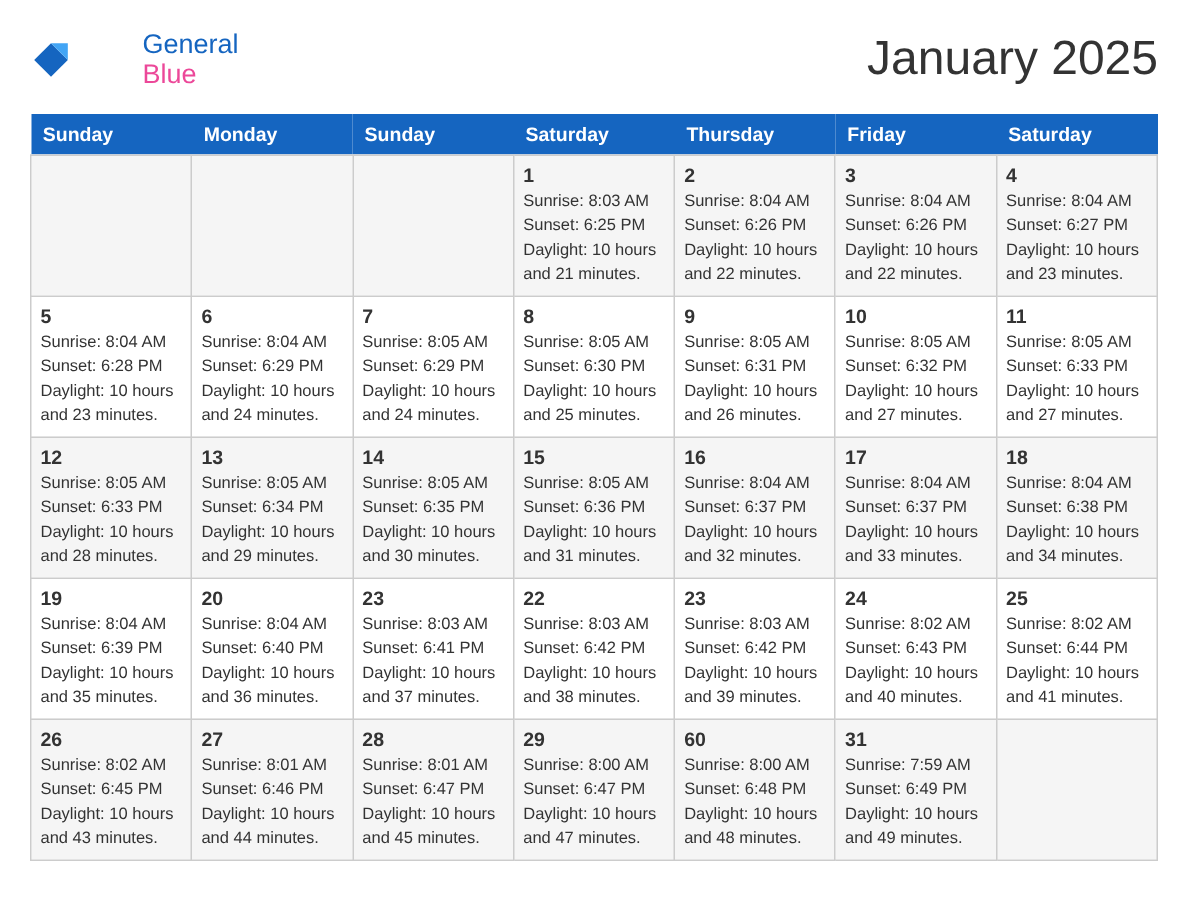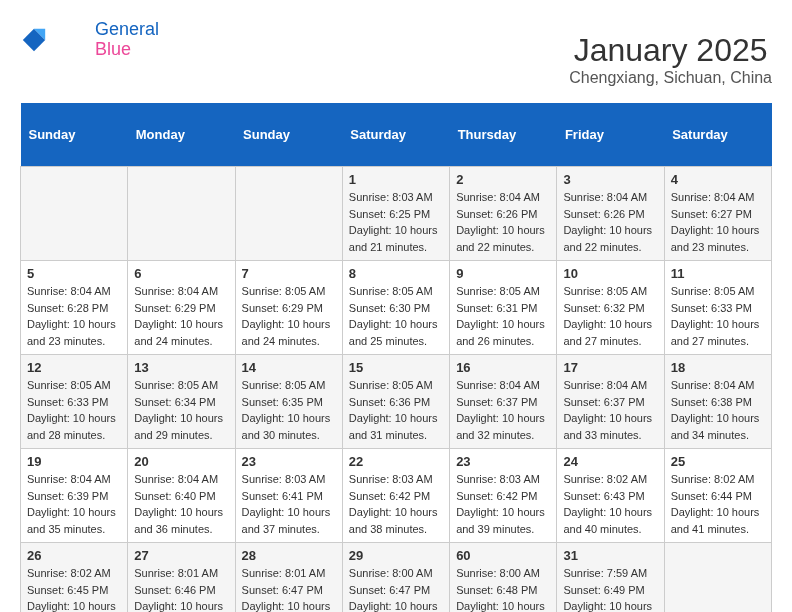--- a/index.html
+++ b/index.html
@@ -29,42 +29,41 @@
       margin-left: 43px;
     }
     .logo-text span {
       color: #1565c0;
     }
     .logo-icon {
       width: 28px;
       height: 28px;
     }
     .title-block {
-      text-align: center;
-      margin-top: 12px;
+      text-align: left;
     }
     .calendar-title {
       font-size: 32px;
       color: #333;
       font-weight: normal;
     }
     .calendar-subtitle {
       font-size: 16px;
       color: #555;
     }
     table {
       width: 100%;
       border-collapse: collapse;
       table-layout: fixed;
     }
     thead tr th {
       background-color: #1565c0;
       color: white;
       text-align: left;
-      padding: 24px 8px;
+      padding: 6px 8px;
       font-size: 13px;
       font-weight: bold;
     }
     tbody tr td {
       border: 1px solid #ccc;
       vertical-align: top;
       padding: 5px 6px;
       font-size: 11px;
       color: #333;
       height: 88px;
@@ -95,21 +94,20 @@
       <polygon points="20,4 36,20 20,36 4,20" fill="#1565c0"></polygon>
       <polygon points="20,4 36,20 36,4" fill="#42a5f5"></polygon>
     </svg>
     <div class="logo-text">
       <div><span>General</span></div>
       <div><span style="color:#ec4899">Blue</span></div>
     </div>
   </div>
   <div class="title-block">
     <div class="calendar-title">January 2025</div>
-    <div class="calendar-subtitle">Chengxiang, Sichuan, China</div>
   </div>
 </div>
 
 <table>
   <thead>
     <tr id="days-header">
     <th>Sunday</th>
         <th>Monday</th>
         <th>Sunday</th>
         <th>Saturday</th>

